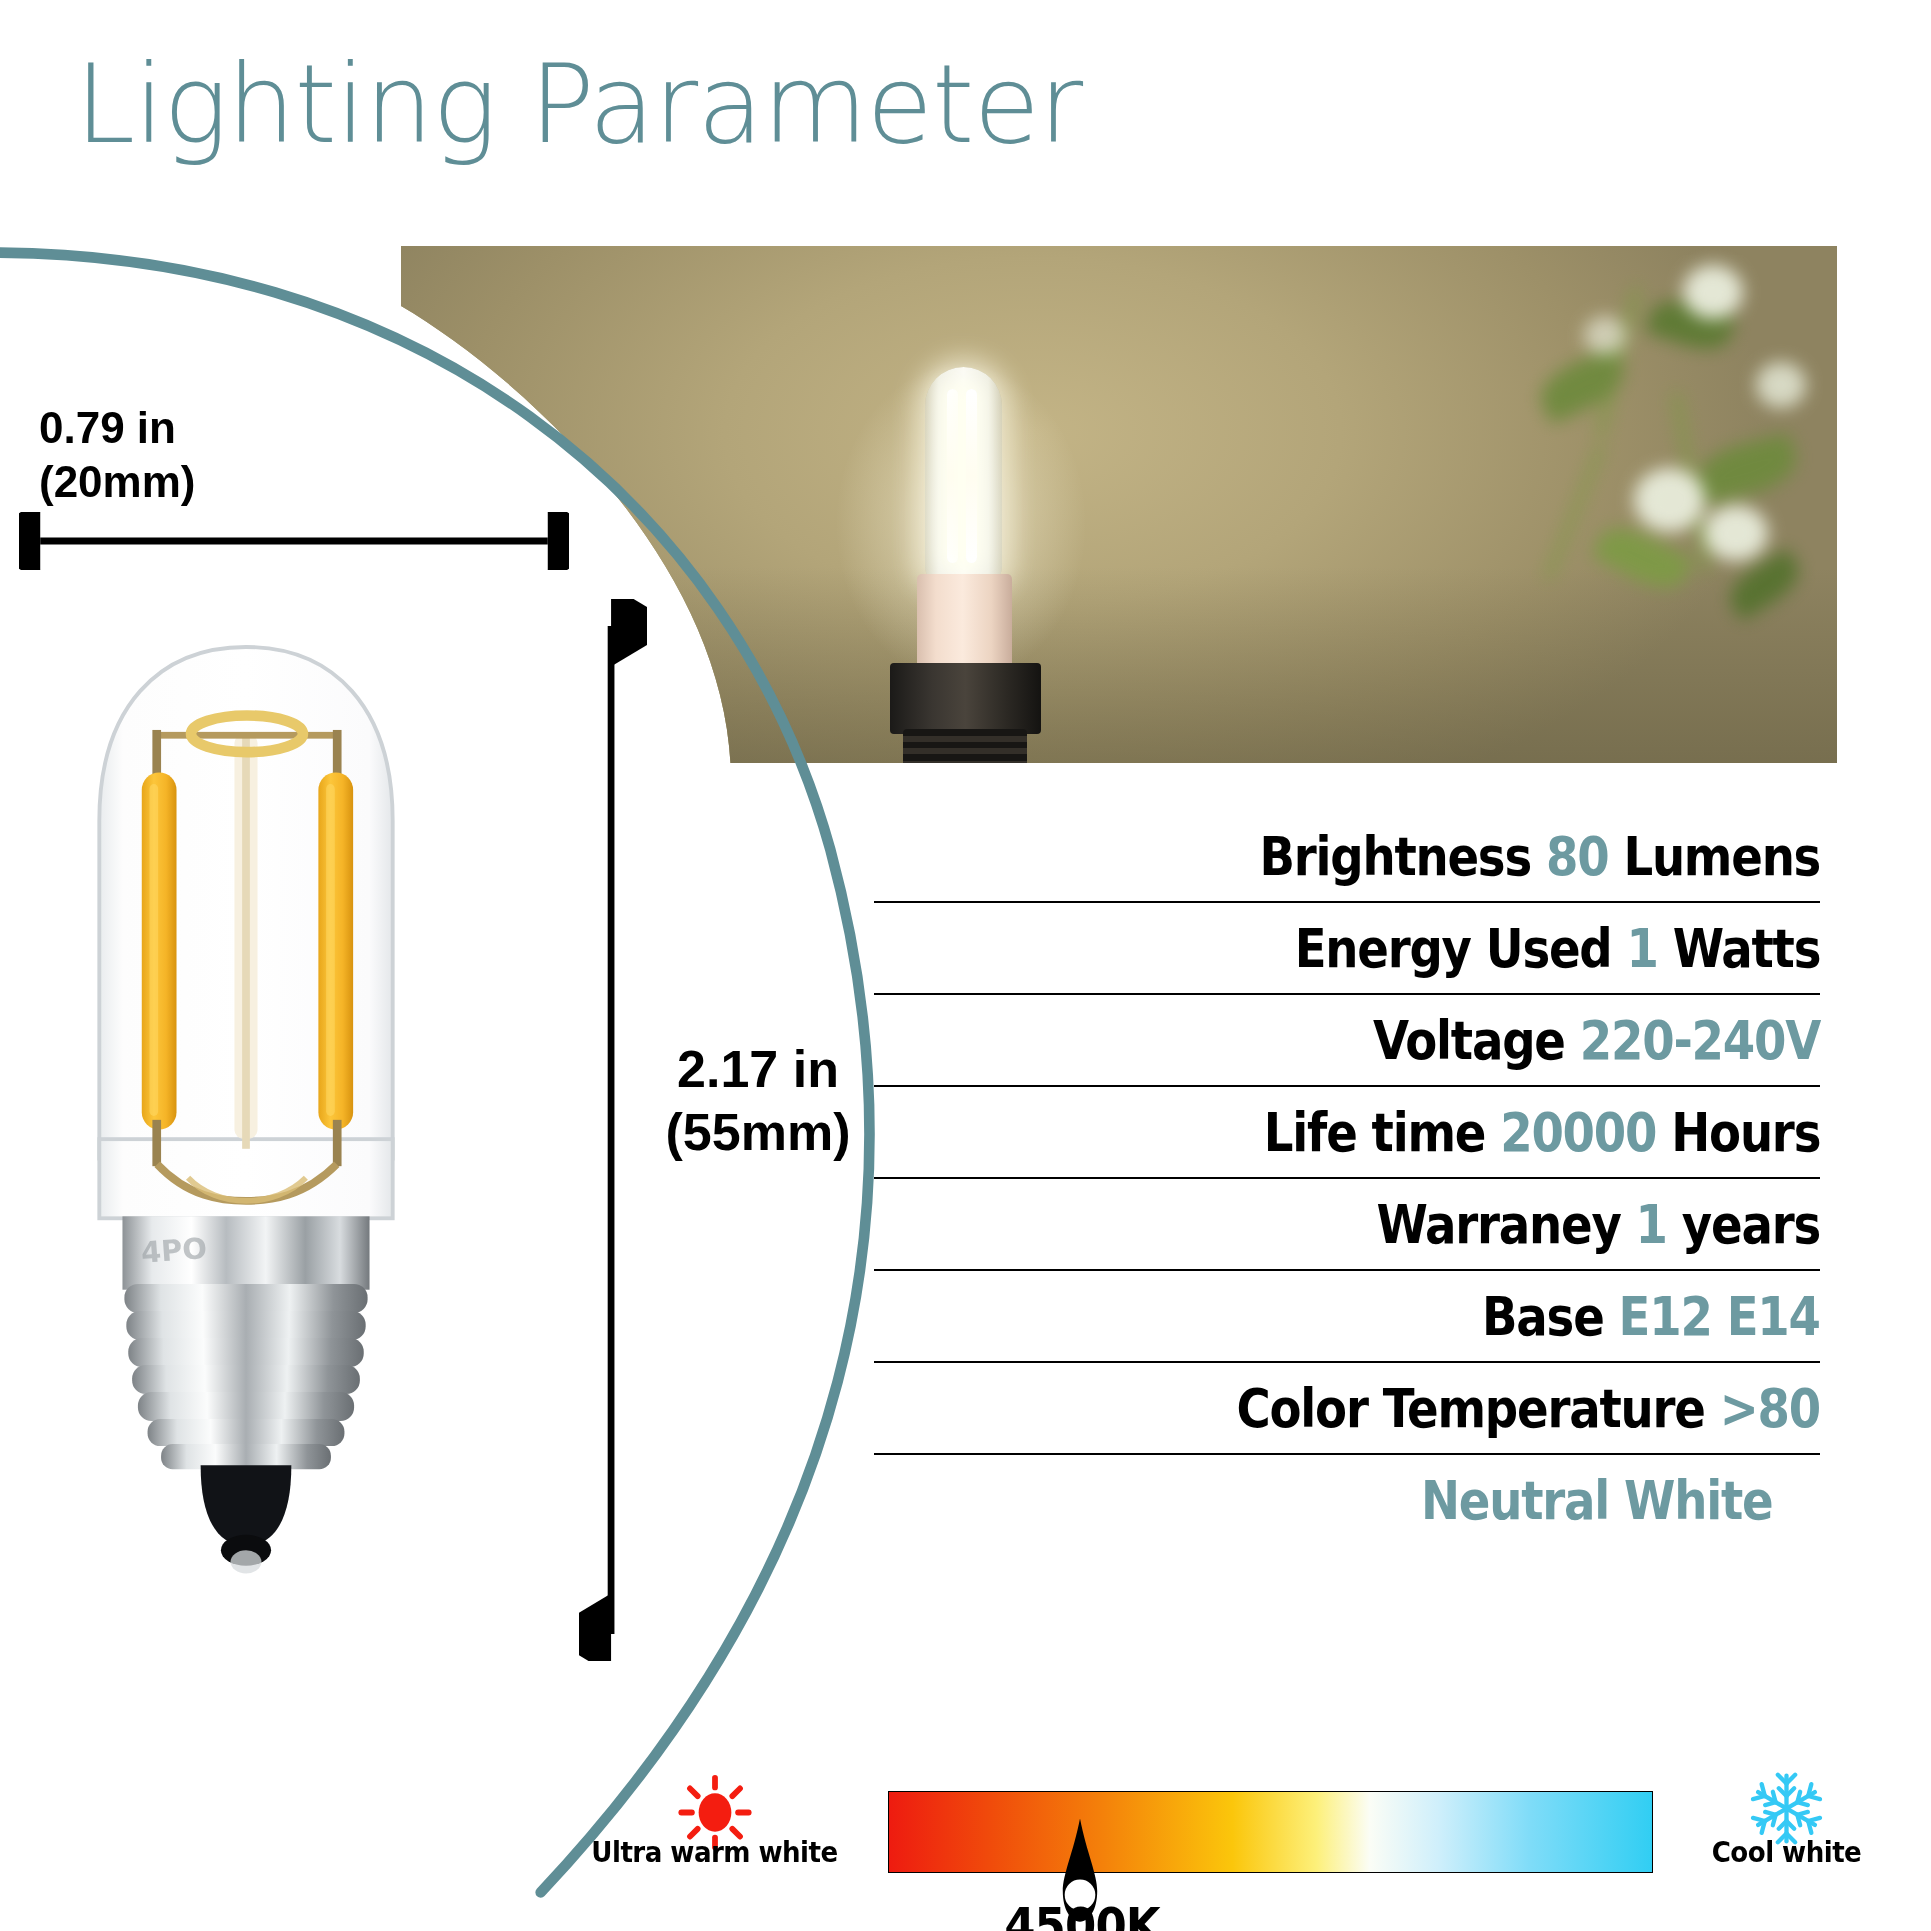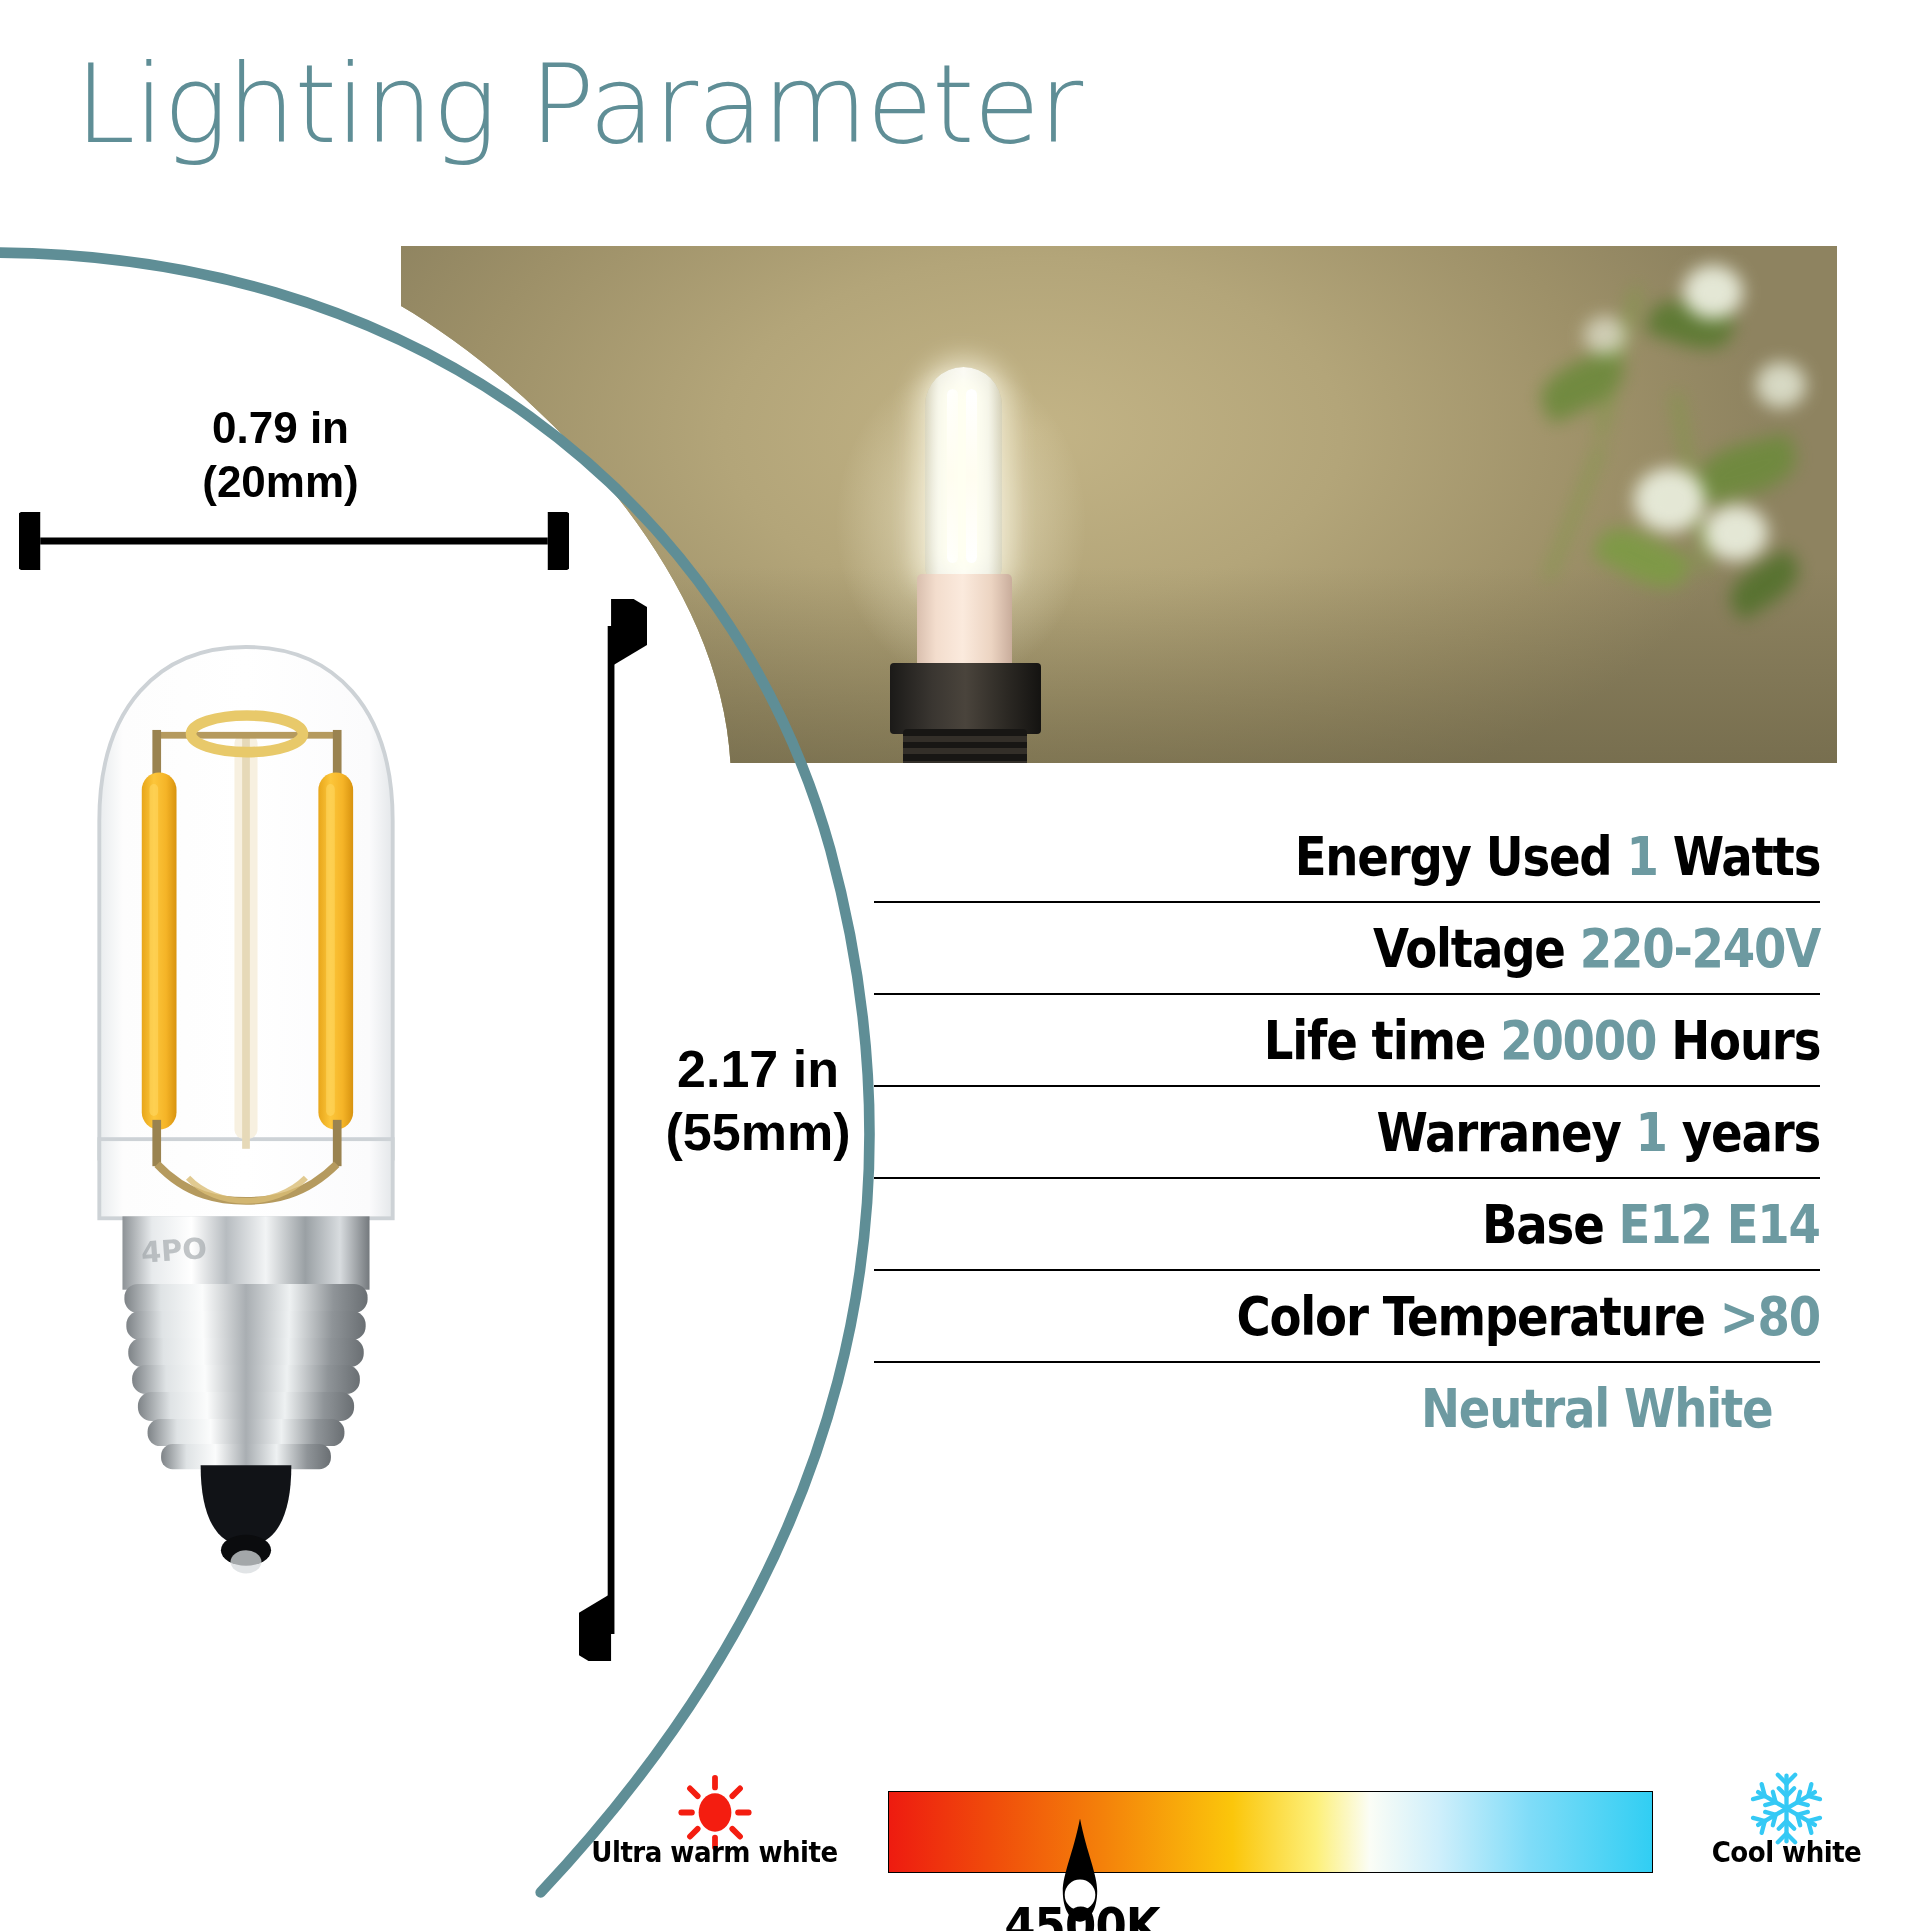--- a/index.html
+++ b/index.html
@@ -72,21 +72,21 @@
     position:absolute;left:502px;top:483px;width:124px;height:41px;
     background:repeating-linear-gradient(to bottom,#171614 0 6.8px,#332f29 6.8px 12.6px);
     border-radius:3.9px;
   }
 
   
   #arc{position:absolute;left:0;top:0;width:1931px;height:1931px;pointer-events:none;}
 
   
   #dim-w-label{
-    position:absolute;left:39px;top:401px;width:483px;text-align:center;
+    position:absolute;left:39px;top:401px;width:483px;text-align:left;
     font-size:44px;font-weight:700;color:#000;line-height:1.22;
   }
   #dim-w-arrow{position:absolute;left:19.3px;top:512px;width:550px;height:58px;}
 
   
   #dim-h-label{
     position:absolute;left:618px;top:1038px;width:280px;text-align:center;
     font-size:52px;font-weight:700;color:#000;line-height:1.22;
   }
   #dim-h-arrow{position:absolute;left:579px;top:599px;width:68px;height:1062px;}
@@ -289,20 +289,23 @@
     </g>
 
     <path d="M 133 878 C 133 930 148 960 180 962 C 212 960 227 930 227 878 Z" fill="#111317"></path>
     <ellipse cx="180" cy="966" rx="26" ry="16" fill="#0b0c0e"></ellipse>
     <ellipse cx="180" cy="978" rx="16" ry="12" fill="#d7dbde" opacity=".75"></ellipse>
 
     <text x="72" y="668" font-family="DejaVu Sans, sans-serif" font-size="30" font-weight="700" fill="#9aa0a4" opacity=".6" transform="rotate(-4 72 668)">4PO</text>
   </svg>
 
   <div id="specs">
+    <div class="spec-row">
+      <span class="spec-text"><span>Brightness</span> <span class="val">80</span> <span>Lumens</span> </span>
+    </div>
     <div class="spec-row">
       <span class="spec-text"><span>Energy Used</span> <span class="val">1</span> <span>Watts</span> </span>
     </div>
     <div class="spec-row">
       <span class="spec-text"><span>Voltage</span> <span class="val">220-240V</span> </span>
     </div>
     <div class="spec-row">
       <span class="spec-text"><span>Life time</span> <span class="val">20000</span> <span>Hours</span> </span>
     </div>
     <div class="spec-row">

